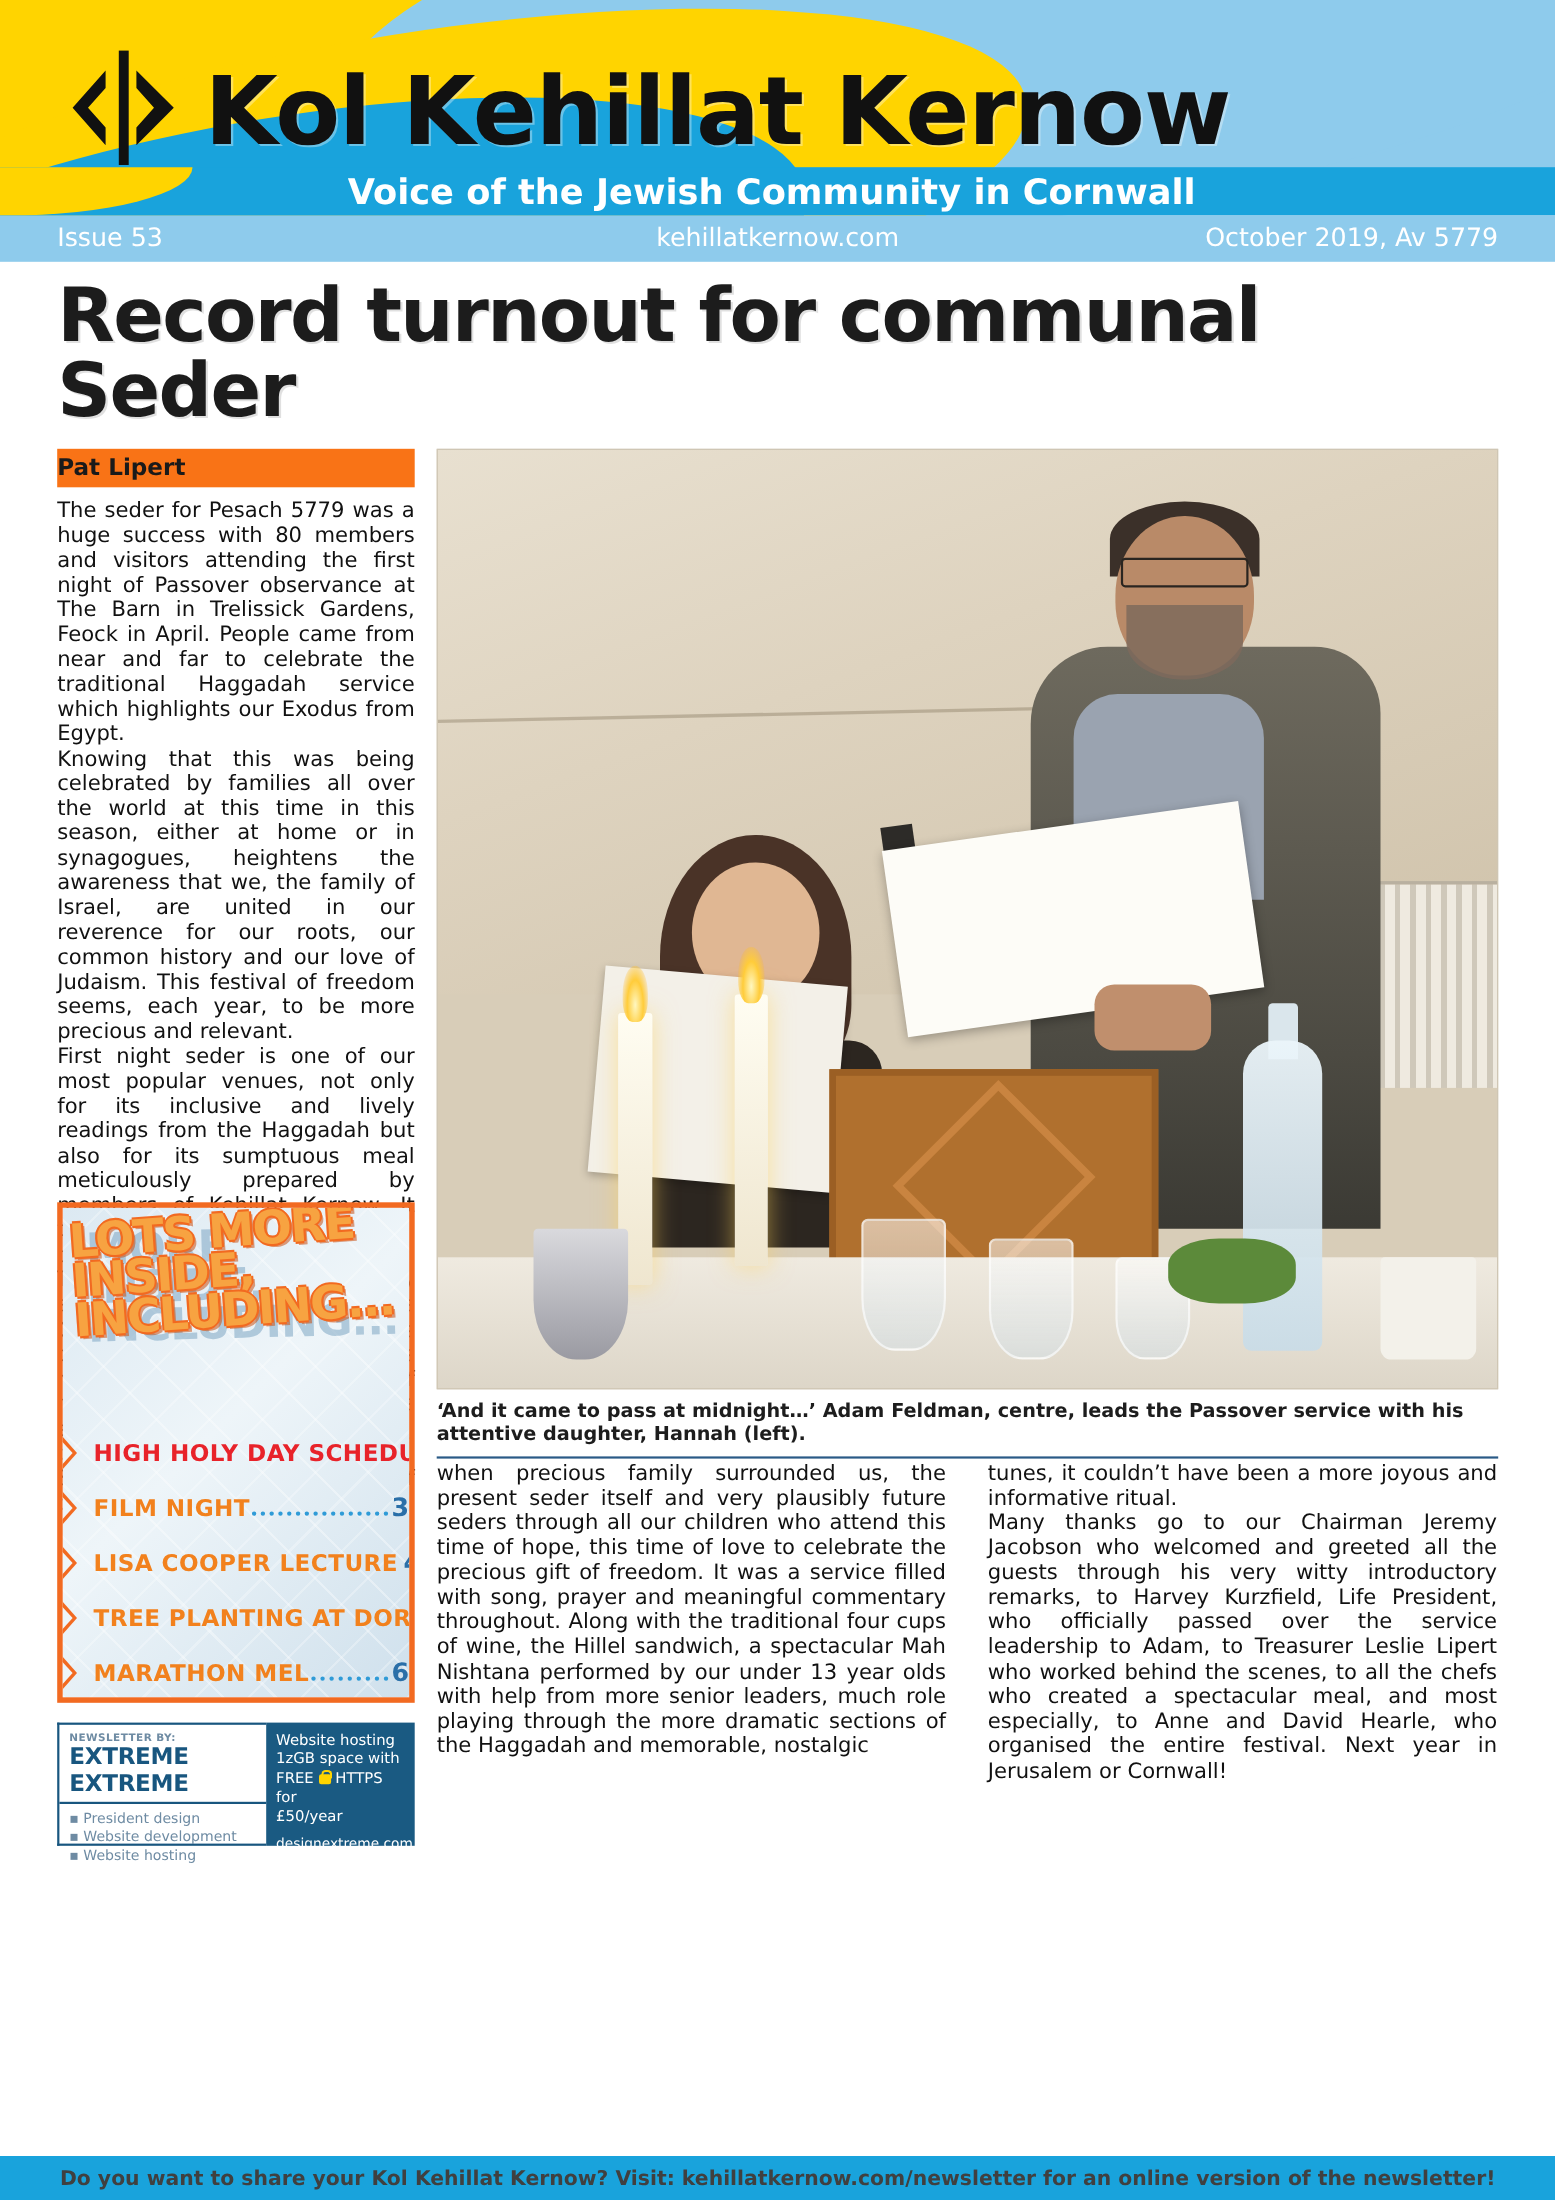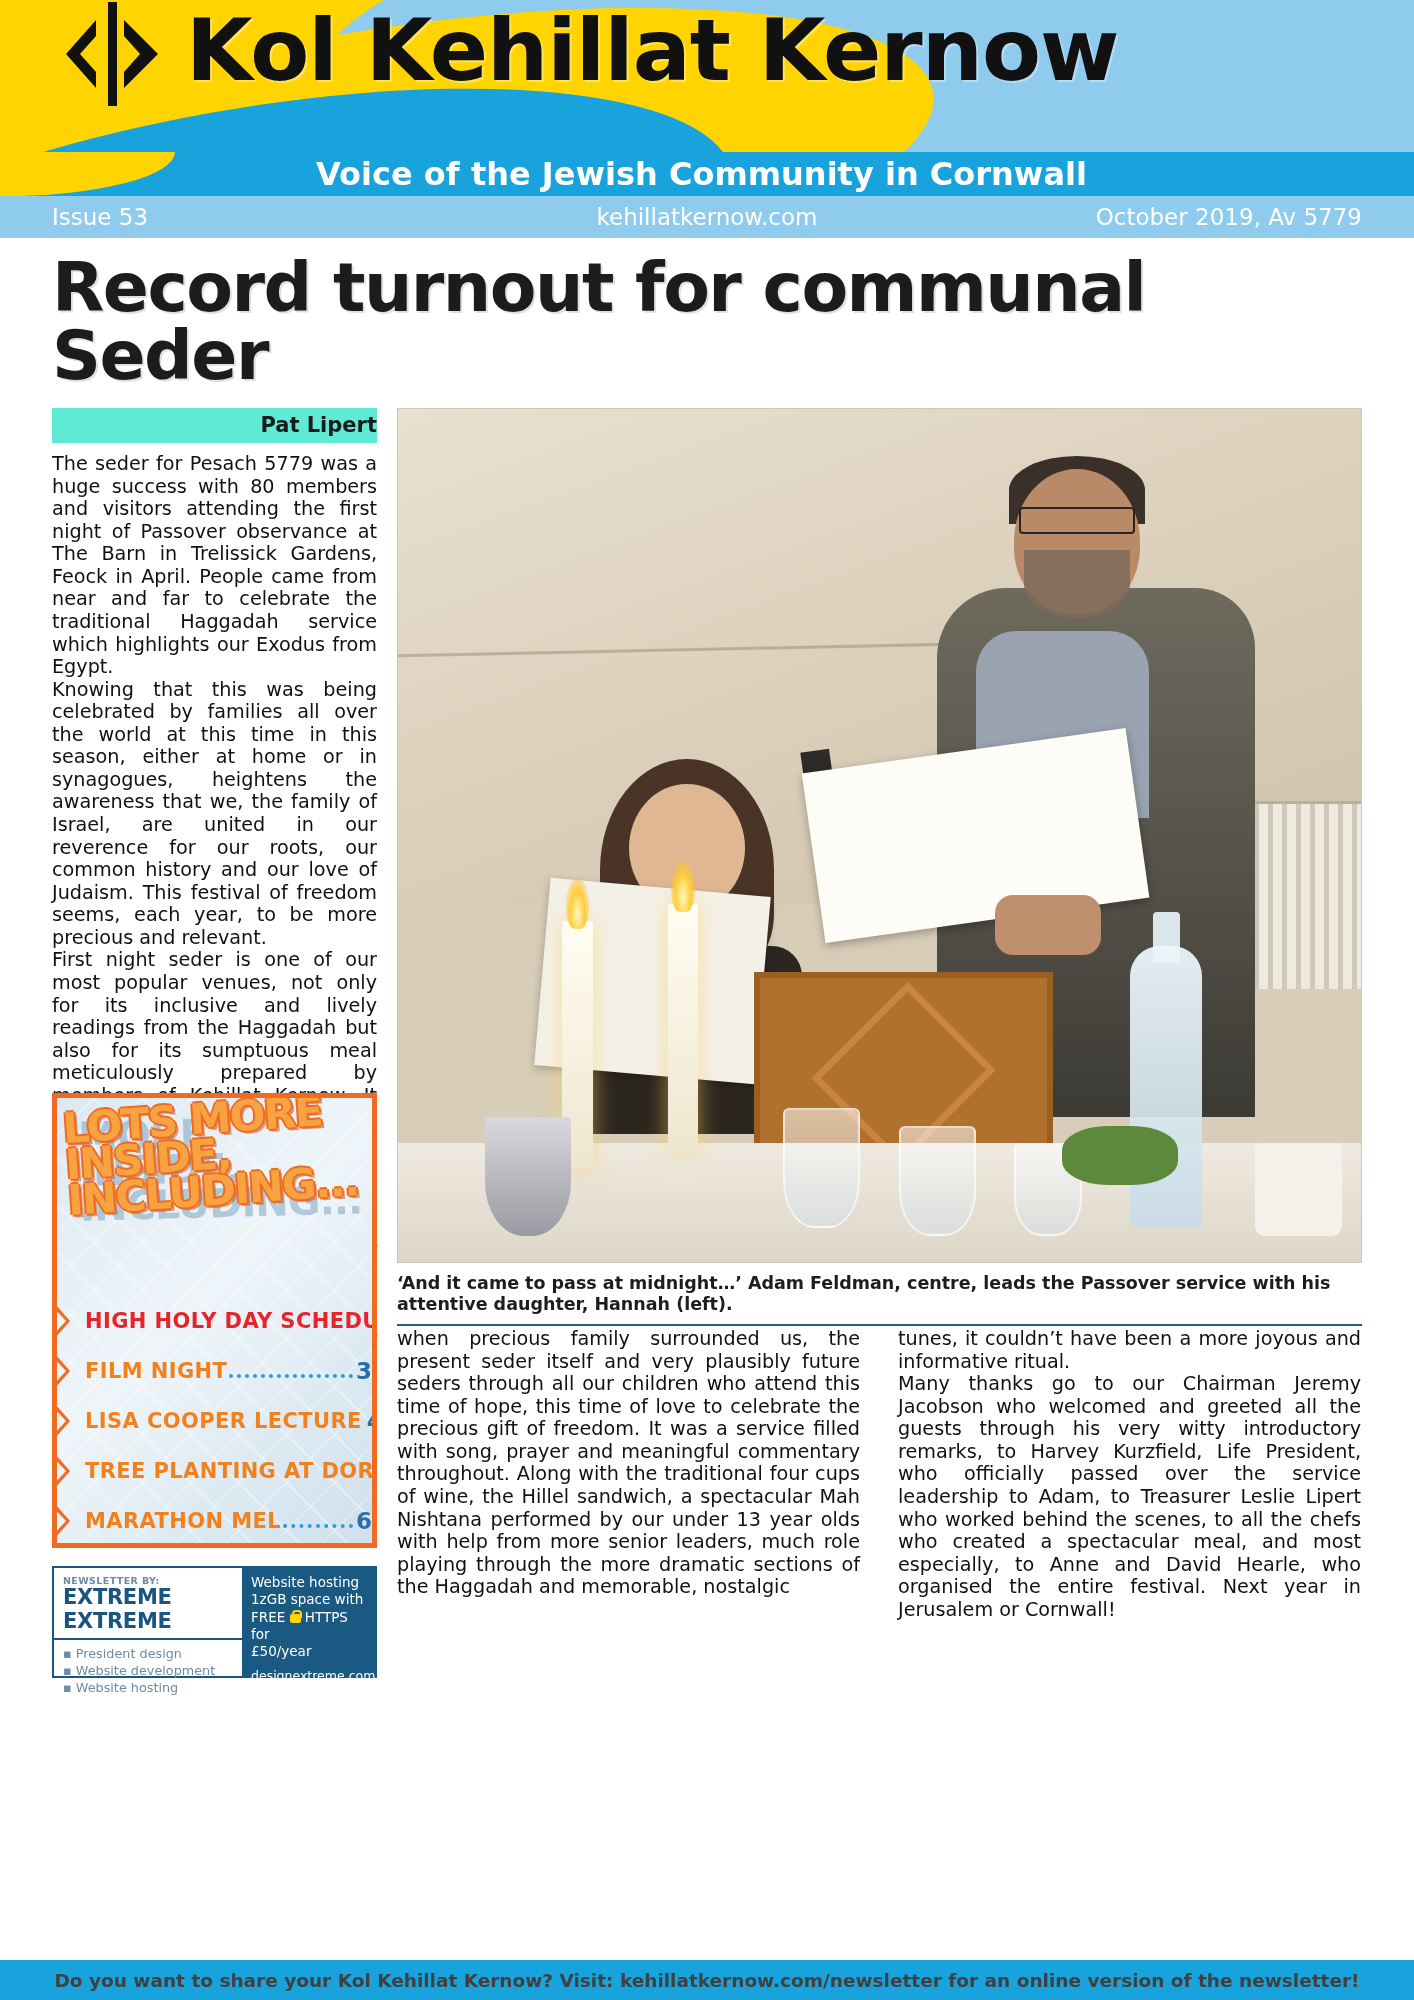--- a/index.html
+++ b/index.html
@@ -56,21 +56,21 @@
   }
   .mh-cover-left {
     position:absolute; left:0; top:152px;
     width:175px; height:44px;
     background:#ffd400;
     border-bottom-right-radius:170px 44px;
   }
   .mh-inner {
     position:absolute; left:0; top:0;
     width:1414px; height:152px;
-    display:flex; align-items:flex-start;
+    display:flex; align-items:flex-end;
   }
   .logo-mark {
     position:relative;
     margin-left:62px;
     width:110px; height:108px;
     flex:none;
   }
   .logo-mark svg { display:block; }
   .mh-title {
     font-family:"DejaVu Sans", sans-serif;
@@ -121,25 +121,25 @@
   .content {
     position:relative;
     margin:18px 52px 0 52px;
     width:1310px;
   }
   .col-left {
     position:absolute; left:0; top:0;
     width:325px;
   }
   .byline {
-    background:#5eead4;
+    background:#f97316;
     color:#1a1a1a;
     font-weight:bold;
     font-size:21px;
-    text-align:right;
+    text-align:left;
     padding:5px 0 6px 0;
     margin-bottom:10px;
   }
   .bodytext {
     font-size:19.2px;
     line-height:1.175;
     color:#111111;
     text-align:justify;
   }
   .bodytext p { margin:0; }

